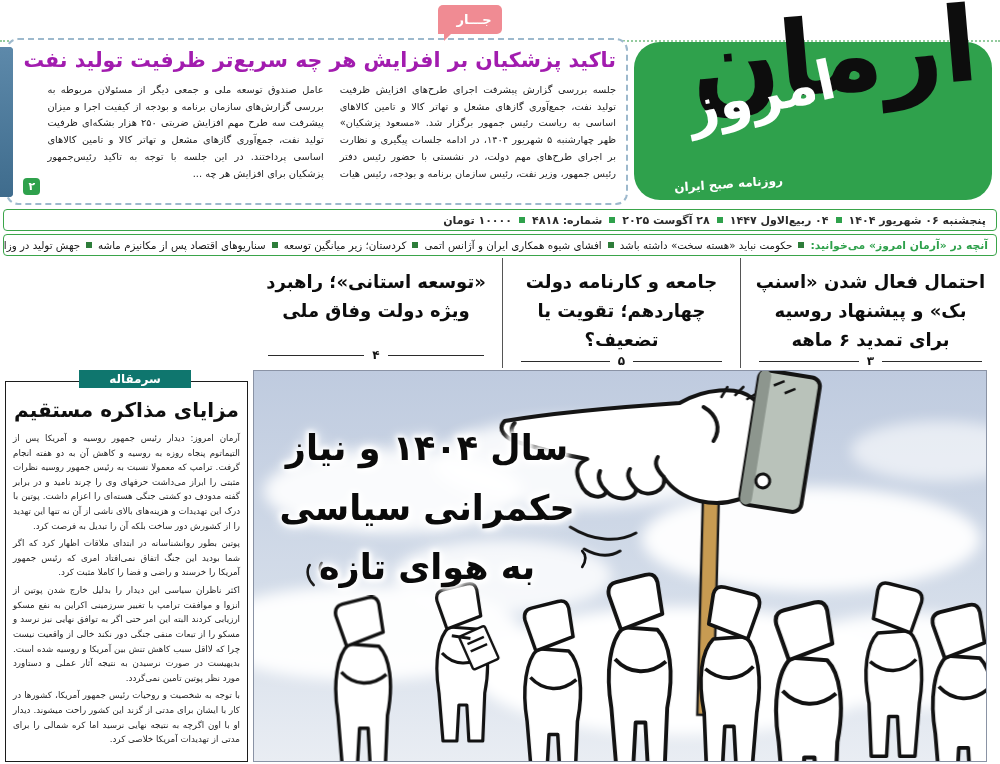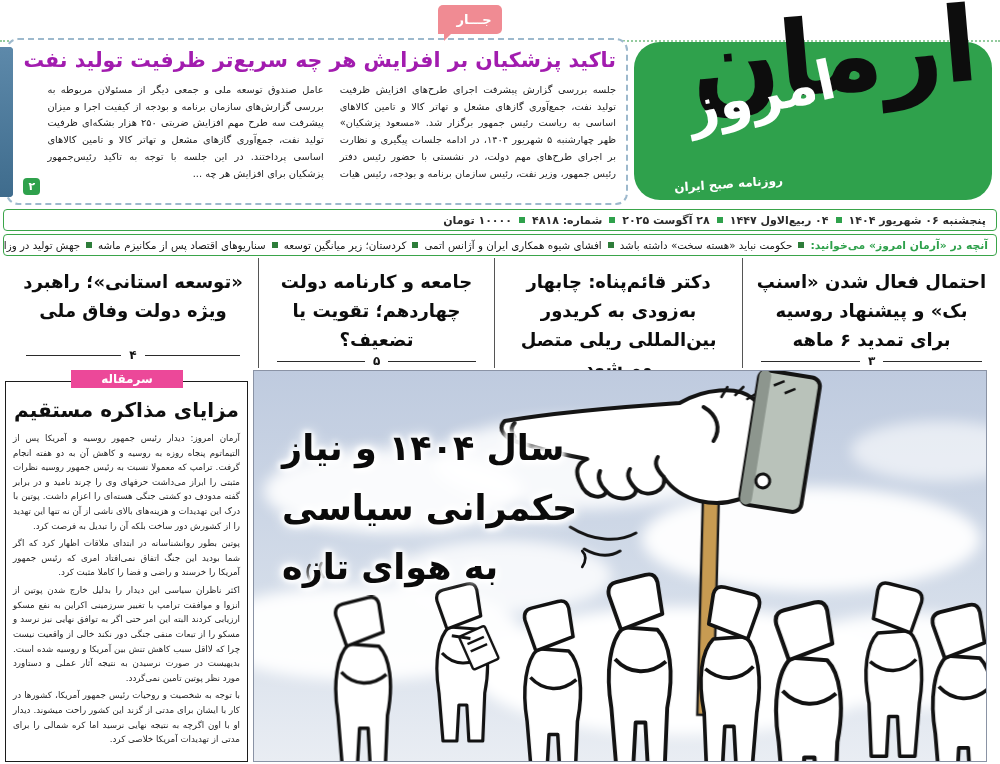--- a/index.html
+++ b/index.html
@@ -99,21 +99,21 @@
   .headline-title {
     font-size:18px; font-weight:bold; color:#0d0d0d; text-align:center; line-height:1.6;
   }
   .num-rule { margin-top:auto; display:flex; align-items:center; gap:8px; padding:0 6px; }
   .num-rule:before, .num-rule:after { content:""; flex:1; border-top:1.6px solid #2b2b2b; }
   .num-rule span { font-size:12px; font-weight:bold; color:#111; }
 
   
   .editorial { position:absolute; top:370px; left:5px; width:243px; height:392px; z-index:2; }
   .ed-badge {
-    position:absolute; top:0; left:66px; width:112px; height:18px; background:#ec4899;
+    position:absolute; top:0; left:74px; width:112px; height:18px; background:#0f766e;
     color:#fff; font-size:12px; font-weight:bold; display:flex; align-items:center;
     justify-content:center; z-index:3;
   }
   .ed-box {
     position:absolute; top:11px; left:0; right:0; bottom:0; border:1.6px solid #1c1c1c;
     background:#fff; padding:16px 7px 5px; overflow:hidden;
   }
   .ed-title { font-size:20px; font-weight:bold; color:#0f0f0f; text-align:center; margin-bottom:9px; }
   .ed-photo-wrap { float:left; width:90px; margin:2px 8px 3px 0; }
   .ed-photo { width:88px; height:110px; border:1px solid #9a9a9a; background:#eceae6; }
@@ -124,21 +124,21 @@
     color:#1e1e1e; margin-bottom:3px;
   }
 
   
   .cartoon-box {
     position:absolute; top:370px; left:253px; right:13px; bottom:2px;
     border:1px solid #8a93a5; background:#ccd6e6; overflow:hidden;
   }
   .cartoon-box svg.art { position:absolute; inset:0; width:100%; height:100%; }
   .cartoon-caption {
-    position:absolute; top:48px; left:28px; width:310px; text-align:left; z-index:5;
+    position:absolute; top:48px; left:18px; width:310px; text-align:center; z-index:5;
   }
   .cartoon-caption span {
     display:block; font-size:35px; font-weight:bold; color:#0b0b0b; line-height:1.7;
     text-shadow: 0 0 6px #fff, 0 0 12px #fff, 2px 2px 5px #ffffff, -2px -2px 5px #ffffff, 0 0 18px #fff;
   }
 </style>
 </head>
 <body>
 
 <div class="page">
@@ -218,26 +218,20 @@
     <span class="sqd"></span>
     <span>جهش تولید در وزارت نفت در یکسال اخیر</span>
 
   </div>
 
   <div class="headlines-row">
     <div class="headline-col hc-0">
       <div class="headline-title">احتمال فعال شدن «اسنپ بک» و پیشنهاد روسیه برای تمدید ۶ ماهه</div>
       <div class="num-rule">
           <span>۳</span>
-        </div>
-    </div>
-    <div class="headline-col hc-1">
-      <div class="headline-title">دکتر قائم‌پناه: چابهار به‌زودی به کریدور بین‌المللی ریلی متصل می‌شود</div>
-      <div class="num-rule">
-          <span>۱</span>
         </div>
     </div>
     <div class="headline-col hc-2">
       <div class="headline-title">جامعه و کارنامه دولت چهاردهم؛ تقویت یا تضعیف؟</div>
       <div class="num-rule">
           <span>۵</span>
         </div>
     </div>
     <div class="headline-col hc-3">
       <div class="headline-title">«توسعه استانی»؛ راهبرد ویژه دولت وفاق ملی</div>

